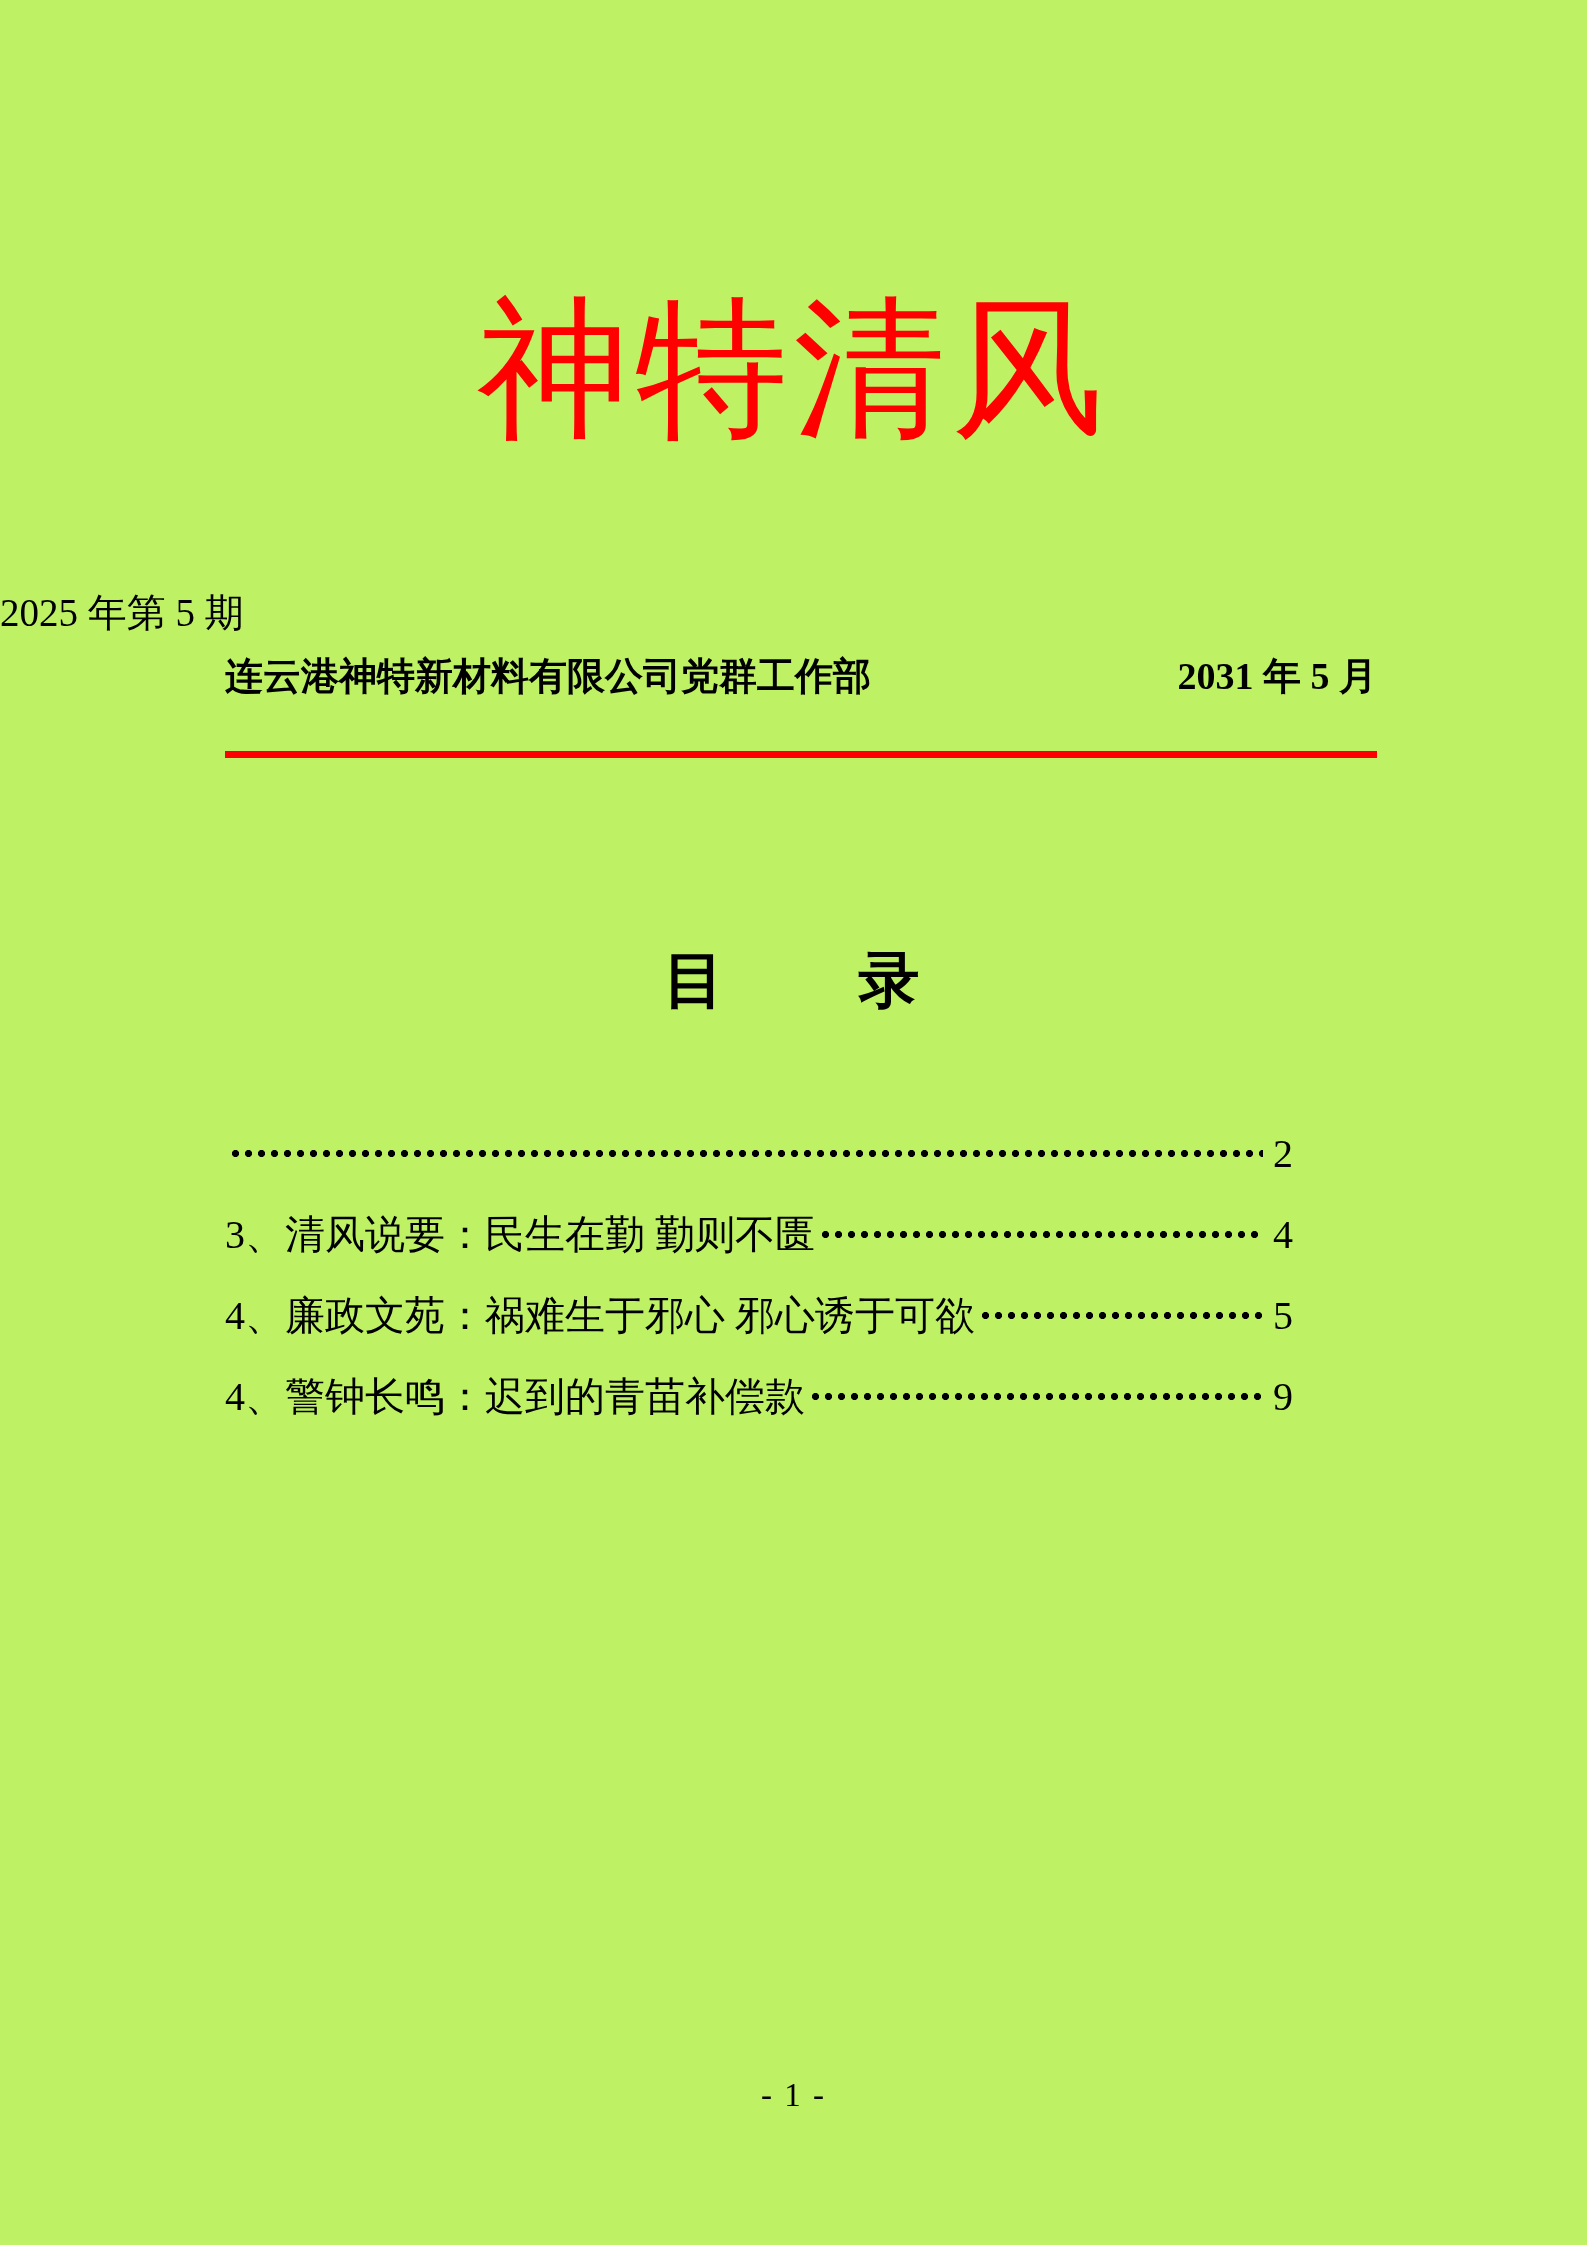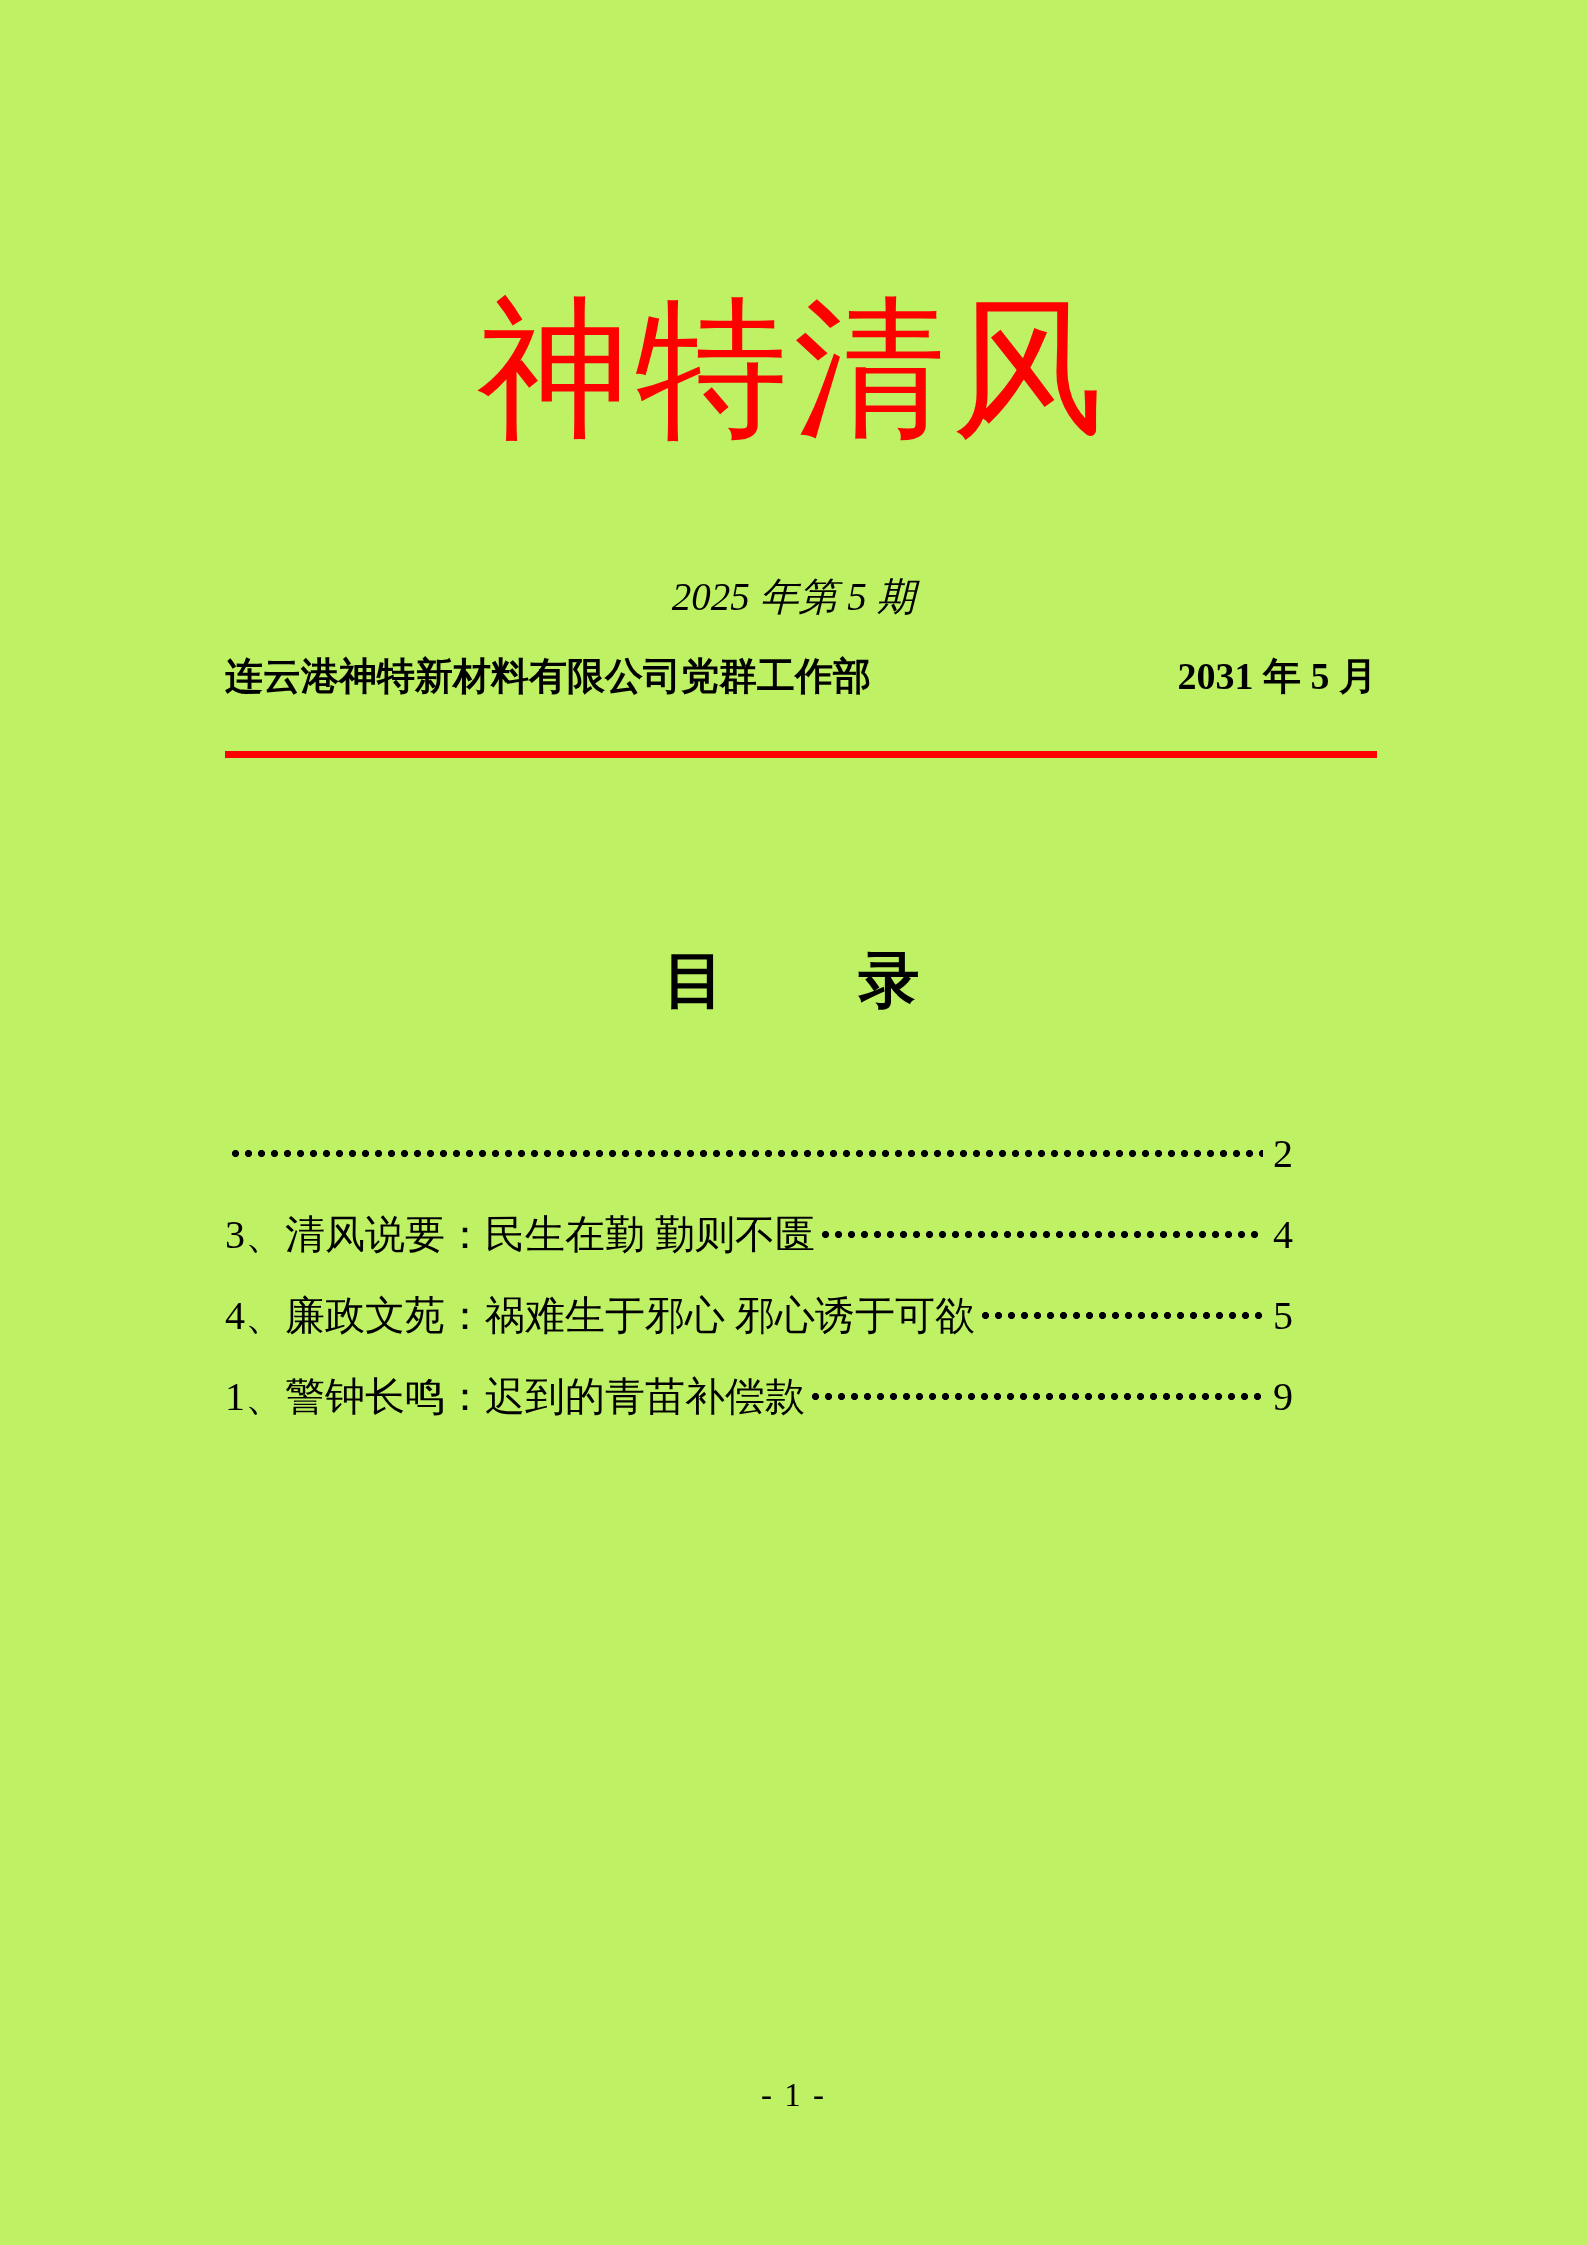--- a/index.html
+++ b/index.html
@@ -22,27 +22,25 @@
     text-align: center;
     font-size: 152px;
     line-height: 1.1;
     letter-spacing: 6px;
     color: #ff0000;
     white-space: nowrap;
   }
 
   .issue-line {
     position: absolute;
-    top: 574px;
+    top: 590px;
     left: 0;
     width: 100%;
-    text-align: center;
     font-size: 39px;
     line-height: 1.2;
-    font-style: italic;
   }
 
   .pub-row {
     position: absolute;
     top: 652px;
     left: 225px;
     width: 1152px;
     display: flex;
     justify-content: space-between;
     align-items: baseline;
@@ -146,21 +144,21 @@
       <span class="toc-page">4</span>
     </div>
 
     <div class="toc-item">
       <span class="toc-label">4、廉政文苑：祸难生于邪心 邪心诱于可欲</span>
       <span class="toc-leader"></span>
       <span class="toc-page">5</span>
     </div>
 
     <div class="toc-item">
-      <span class="toc-label">1、警钟长鸣：迟到的青苗补偿款</span>
+      <span class="toc-label">4、警钟长鸣：迟到的青苗补偿款</span>
       <span class="toc-leader"></span>
       <span class="toc-page">9</span>
     </div>
 
   </div>
 
   <div class="footer-pagenum">- 1 -</div>
 
 </div>
 

